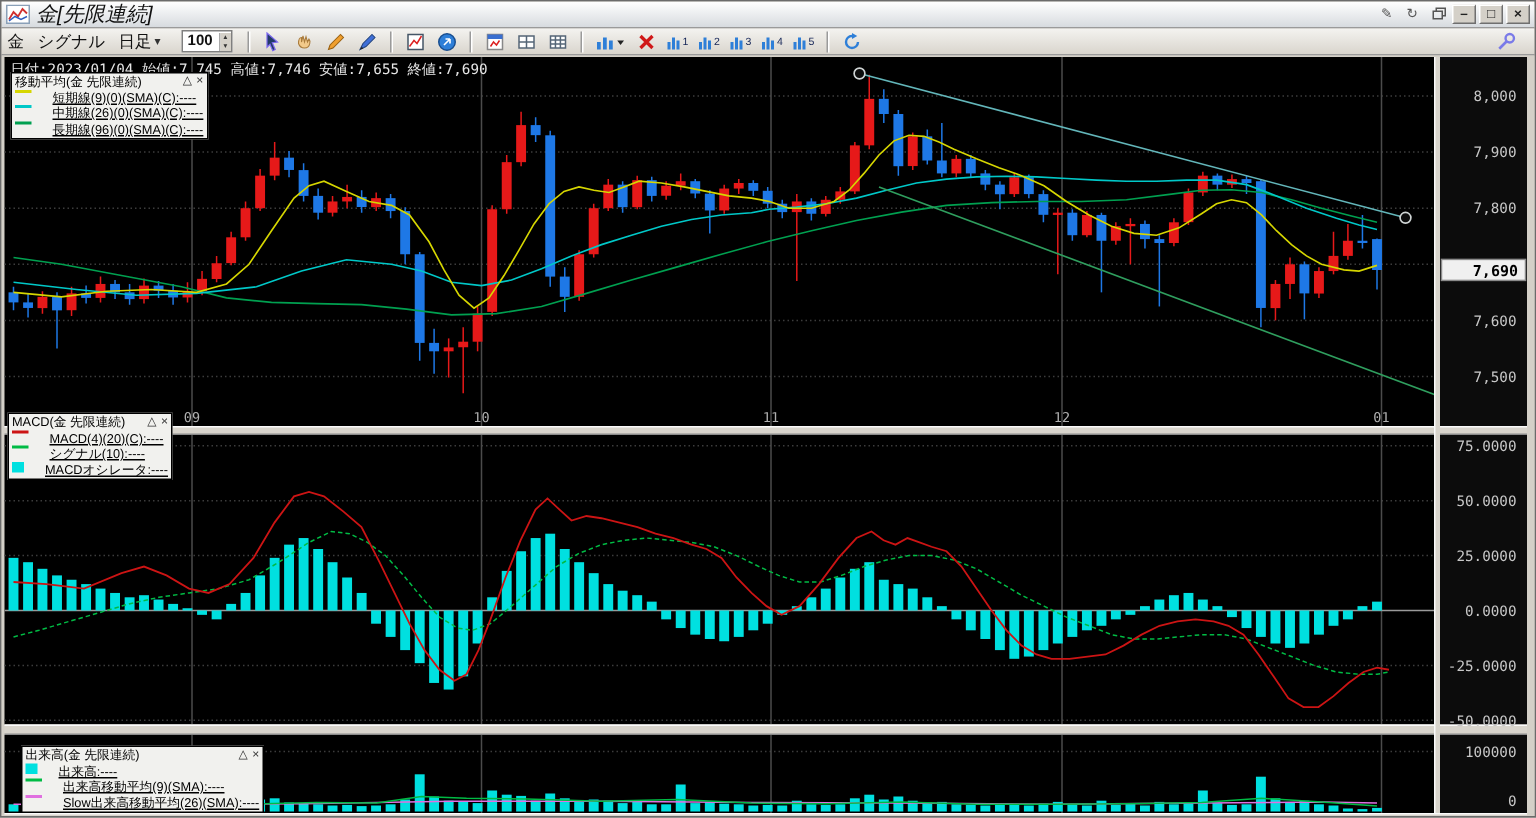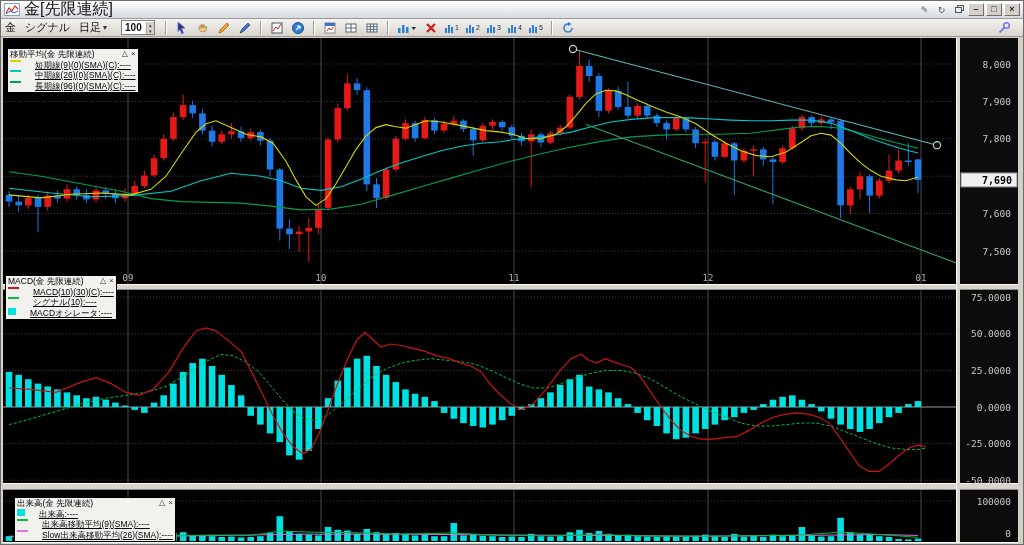--- a/index.html
+++ b/index.html
@@ -3,21 +3,21 @@
 <meta charset="utf-8">
 <style>
   html,body{margin:0;padding:0;background:#777;}
   *{box-sizing:border-box;}
   .win{position:relative;width:1024px;height:545px;background:#d4d0c8;overflow:hidden;
        font-family:"Liberation Sans","DejaVu Sans",sans-serif;border:1px solid #6b6b6b;}
   
   .titlebar{position:absolute;left:0;top:0;width:100%;height:18px;display:flex;align-items:center;
             padding:0 3px;background:linear-gradient(#ffffff,#d7dbdf);border-bottom:1px solid #9a9a9a;}
   .ticon{width:16px;height:13px;margin-right:4px;display:inline-flex;}
-  .ttext{font-size:16px;color:#111;}
+  .ttext{font-size:14px;color:#111;font-style:italic;}
   .tright{margin-left:auto;display:flex;align-items:center;gap:2px;}
   .tico{width:15px;height:13px;font-size:9px;color:#555;display:inline-flex;align-items:center;justify-content:center;cursor:default;}
   .copysq{width:7px;height:6px;border:1px solid #555;box-shadow:2px -2px 0 -1px #eee,2px -2px 0 0 #555;}
   .wbtn{width:16px;height:13px;background:#d4d0c8;border-top:1px solid #fff;border-left:1px solid #fff;
         border-right:1px solid #6f6f6f;border-bottom:1px solid #6f6f6f;font-size:9px;line-height:11px;
         text-align:center;color:#222;font-weight:bold;}
   
   .toolbar{position:absolute;left:0;top:18px;width:100%;height:18px;display:flex;align-items:center;
            background:linear-gradient(#f4f3f0,#d9d5cd);border-bottom:1px solid #9a9a9a;padding:0 4px;gap:3px;}
   .tlabel{font-size:11px;color:#111;margin-right:6px;white-space:nowrap;}
@@ -702,20 +702,21 @@
           <text x="1010" y="482.7" text-anchor="end" font-size="9.5" fill="#c8c8c8" font-family="DejaVu Sans Mono, Liberation Mono, monospace">-50.0000</text>
           <text x="1010" y="503.5" text-anchor="end" font-size="9.5" fill="#c8c8c8" font-family="DejaVu Sans Mono, Liberation Mono, monospace">100000</text>
           <text x="1010" y="536" text-anchor="end" font-size="9.5" fill="#c8c8c8" font-family="DejaVu Sans Mono, Liberation Mono, monospace">0</text>
         </g>
         <g>
           <rect x="960" y="171.94" width="56" height="14" fill="#f0f0f0" stroke="#8a8a8a"></rect>
           <text x="1011" y="182.94" text-anchor="end" font-size="10" fill="#000" font-family="DejaVu Sans Mono, Liberation Mono, monospace" font-weight="bold">7,690</text>
         </g>
       </svg>
 
+    <div class="infoline">日付:2023/01/04 始値:7,745 高値:7,746 安値:7,655 終値:7,690</div>
 
     <div class="legend" style="left:6px;top:11px;">
       <div class="lg-title">
         <span>移動平均(金 先限連続)</span>
         <span class="lg-btns">
           <span class="lg-btn">△</span>
           <span class="lg-btn">×</span>
         </span>
       </div>
       <div class="lg-row">
@@ -735,21 +736,21 @@
     <div class="legend" style="left:4px;top:238px;">
       <div class="lg-title">
         <span>MACD(金 先限連続)</span>
         <span class="lg-btns">
           <span class="lg-btn">△</span>
           <span class="lg-btn">×</span>
         </span>
       </div>
       <div class="lg-row">
           <span class="sw sw-r"></span>
-          <span>MACD(10)(30)(C):----</span>
+          <span>MACD(4)(20)(C):----</span>
         </div>
       <div class="lg-row">
           <span class="sw sw-sg"></span>
           <span>シグナル(10):----</span>
         </div>
       <div class="lg-row">
           <span class="swb sw-cy"></span>
           <span>MACDオシレータ:----</span>
         </div>
     </div>

